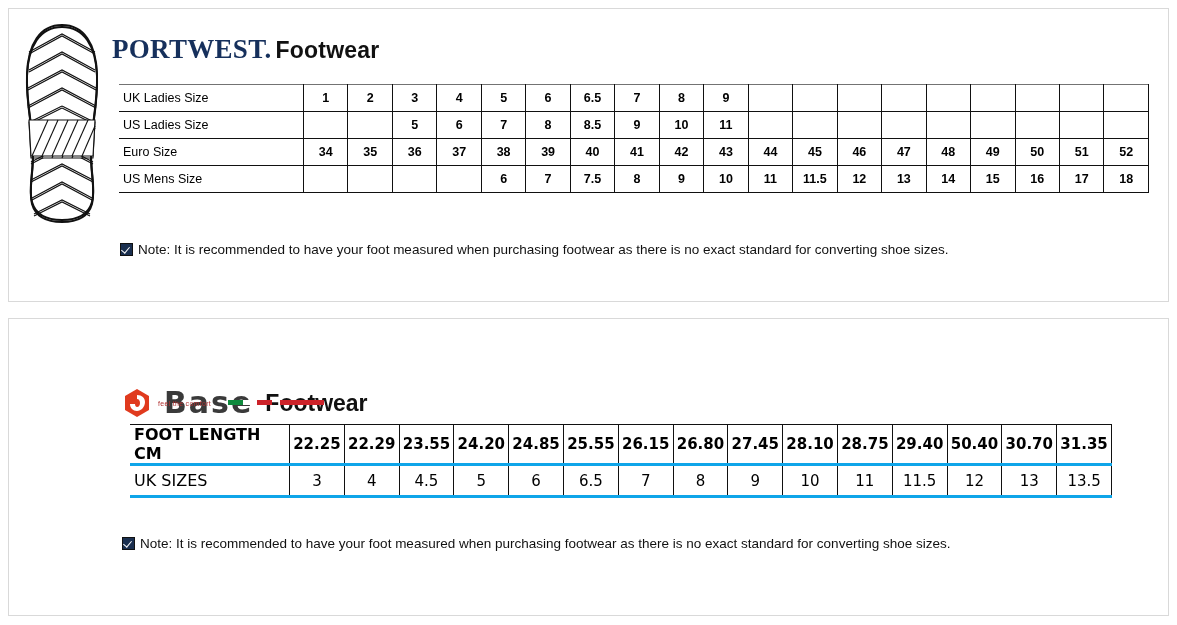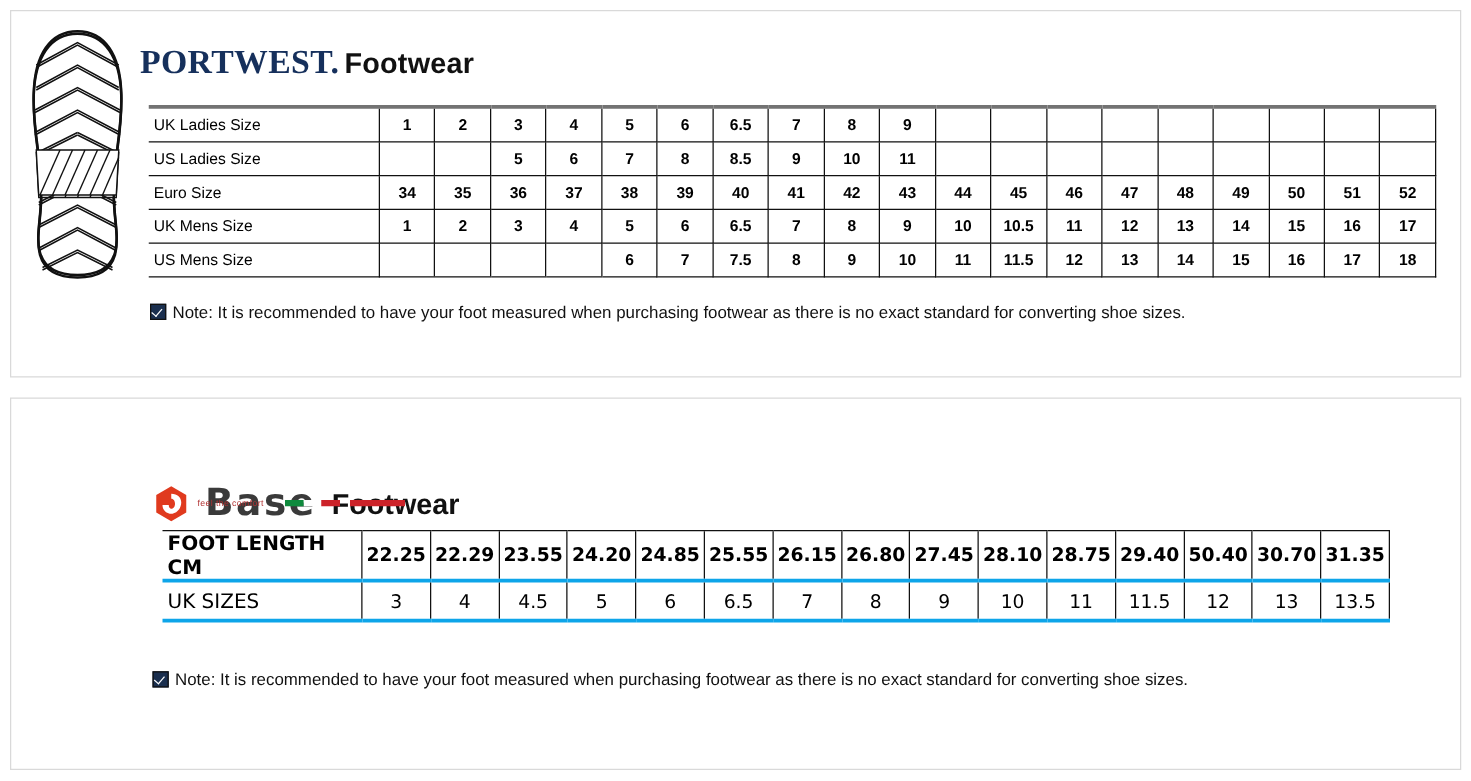--- a/index.html
+++ b/index.html
@@ -84,21 +84,21 @@
     height: 26px;
     font-size: 12.5px;
     font-weight: bold;
     color: #000;
     text-align: center;
     border-left: 1px solid #111;
     border-right: 1px solid #111;
     border-bottom: 1px solid #111;
     padding: 0;
   }
-  table.pw tr:first-child td { border-top: 3px solid #737373; margin-top: 20px; }
+  table.pw tr:first-child td { border-top: 1px solid #737373; margin-top: 20px; }
   table.pw td.rowlabel {
     text-align: left;
     font-weight: normal;
     font-size: 12.5px;
     padding-left: 4px;
     border-left: none;
     width: 180px;
   }
   table.pw td.blank {
     border-left: 1px solid #111;
@@ -329,42 +329,20 @@
             <td>45</td>
             <td>46</td>
             <td>47</td>
             <td>48</td>
             <td>49</td>
             <td>50</td>
             <td>51</td>
             <td>52</td>
           </tr>
           <tr>
-            <td class="rowlabel">UK Mens Size</td>
-            <td>1</td>
-            <td>2</td>
-            <td>3</td>
-            <td>4</td>
-            <td>5</td>
-            <td>6</td>
-            <td>6.5</td>
-            <td>7</td>
-            <td>8</td>
-            <td>9</td>
-            <td>10</td>
-            <td>10.5</td>
-            <td>11</td>
-            <td>12</td>
-            <td>13</td>
-            <td>14</td>
-            <td>15</td>
-            <td>16</td>
-            <td>17</td>
-          </tr>
-          <tr>
             <td class="rowlabel">US Mens Size</td>
             <td class="noborder-right"></td>
             <td class="noborder-right"></td>
             <td class="noborder-right"></td>
             <td class="noborder-right"></td>
             <td>6</td>
             <td>7</td>
             <td>7.5</td>
             <td>8</td>
             <td>9</td>

